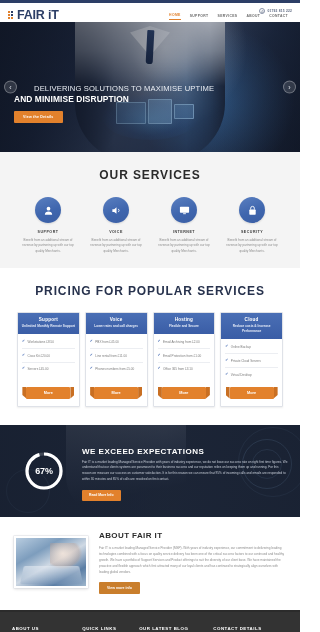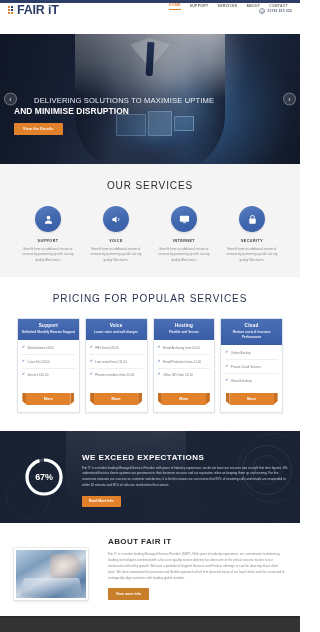--- a/index.html
+++ b/index.html
@@ -9,22 +9,22 @@
     background:#ffffff;
     width:300px;
     overflow-x:hidden;
     -webkit-font-smoothing:antialiased;
   }
   .page { width:300px; position:relative; }
 
   
   .topbar-line { height:3px; background:#2c3e66; }
   .header {
-    height:31px; background:#ffffff;
-    display:flex; align-items:flex-start;
+    height:19px; background:#ffffff;
+    display:flex; align-items:flex-end;
     padding:0 8px; position:relative;
   }
   .logo { display:flex; align-items:center; gap:2px; }
   .logo-mark { display:grid; grid-template-columns:2px 2px; grid-template-rows:2px 2px 2px; gap:1px; margin-right:2px; }
   .logo-mark i { display:block; width:2px; height:2px; background:#e2812c; }
   .logo-mark i:nth-child(2),.logo-mark i:nth-child(4){ background:#2c3e66; }
   .logo-text { font-size:12.5px; font-weight:700; color:#2c3e66; letter-spacing:-0.2px; }
   .logo-text .i-orange { color:#2c3e66; }
   .nav { display:flex; align-items:flex-end; gap:9px; margin-left:auto; margin-right:4px; padding-bottom:2px; }
   .nav-item { font-size:3.4px; letter-spacing:0.35px; color:#6a6a6a; font-weight:700; text-transform:uppercase; padding-bottom:2px; }
@@ -65,21 +65,21 @@
   .hero-l2 { font-size:8.4px; color:#ffffff; letter-spacing:0.1px; font-weight:700; text-transform:uppercase; margin-top:1px; white-space:nowrap; }
   .hero-btn { margin-top:6px; display:inline-block; background:#e2812c; color:#fff; font-size:3.6px; font-weight:700;
       padding:4px 9px; border-radius:1px; letter-spacing:0.2px; }
   .hero-arrow { position:absolute; top:50%; transform:translateY(-50%); width:13px; height:13px; border-radius:50%;
      background:rgba(255,255,255,0.13); border:0.5px solid rgba(255,255,255,0.3); color:#dfe4ec; font-size:7px;
      display:flex; align-items:center; justify-content:center; z-index:5; }
   .hero-arrow.l { left:4px; } .hero-arrow.r { right:4px; }
 
   
   .services { background:#f4f4f4; padding:16px 0 14px; text-align:center; }
-  .sec-title { font-size:10px; font-weight:400; color:#2b2b2b; letter-spacing:0.9px; text-transform:uppercase; }
+  .sec-title { font-size:12px; font-weight:700; color:#2b2b2b; letter-spacing:0.9px; text-transform:uppercase; }
   .sec-title.dark-blue { color:#27324d; }
   .svc-grid { display:flex; justify-content:center; gap:8px; margin-top:15px; padding:0 12px; }
   .svc { width:60px; text-align:center; }
   .svc-circle { width:26px; height:26px; border-radius:50%; margin:0 auto;
      background:linear-gradient(160deg,#5a7fc0 0%,#3f66ae 55%,#3a5ea4 100%);
      display:flex; align-items:center; justify-content:center; box-shadow:0 1px 2px rgba(0,0,0,0.12); }
   .svc-circle svg { width:11px; height:11px; fill:#ffffff; }
   .svc-name { margin-top:7px; font-size:3.6px; font-weight:700; color:#3a3a3a; letter-spacing:0.5px; text-transform:uppercase; }
   .svc-desc { margin-top:4px; font-size:3.1px; line-height:1.75; color:#8e8e8e; padding:0 3px; }
 
@@ -124,21 +124,21 @@
   .donut { position:absolute; left:22px; top:24px; width:44px; height:44px; z-index:3; }
   .donut svg { transform:rotate(-90deg); }
   .donut-label { position:absolute; inset:0; display:flex; align-items:center; justify-content:center;
      color:#fff; font-size:9px; font-weight:700; letter-spacing:-0.2px; }
   .expect-body { position:absolute; left:82px; right:12px; top:22px; z-index:3; }
   .expect-title { font-size:8px; font-weight:700; color:#ffffff; letter-spacing:0.5px; text-transform:uppercase; }
   .expect-text { margin-top:4px; font-size:3.1px; line-height:1.85; color:#c7cdd8; }
   .expect-btn { margin-top:5px; display:inline-block; background:#e2812c; color:#fff; font-size:3.4px; font-weight:700; padding:3.5px 7px; border-radius:1px; }
 
   
-  .about { background:#fff; padding:14px 14px 16px; display:flex; gap:20px; align-items:flex-end; }
+  .about { background:#fff; padding:14px 14px 16px; display:flex; gap:11px; align-items:center; }
   .about-img { flex:0 0 74px; height:52px; border:2px solid #fff; box-shadow:0 0 0 0.5px #dcdfe5, 0 1px 3px rgba(0,0,0,0.16);
      background:linear-gradient(150deg,#b9cde0 0%,#7d9dbd 30%,#cfd9e4 52%,#5b7ea5 78%,#9fb6cc 100%); position:relative; overflow:hidden; }
   .about-img::after{ content:""; position:absolute; left:8%; bottom:4%; width:84%; height:40%;
      background:linear-gradient(180deg, rgba(235,240,246,0.55), rgba(120,150,185,0.35)); border-radius:2px; transform:perspective(40px) rotateX(16deg); }
   .about-img::before{ content:""; position:absolute; right:6%; top:10%; width:46%; height:55%;
      background:radial-gradient(ellipse at 40% 40%, rgba(246,230,218,0.85), rgba(196,160,140,0.35) 60%, rgba(0,0,0,0) 72%); }
   .about-body { flex:1; }
   .about-title { font-size:8px; font-weight:700; color:#2b2b2b; letter-spacing:0.4px; text-transform:uppercase; }
   .about-text { margin-top:5px; font-size:3.1px; line-height:1.95; color:#8d8d8d; }
   .about-btn { margin-top:6px; display:inline-block; background:#c97e2c; color:#fff; font-size:3.5px; font-weight:700; padding:4px 8px; border-radius:1px; }

